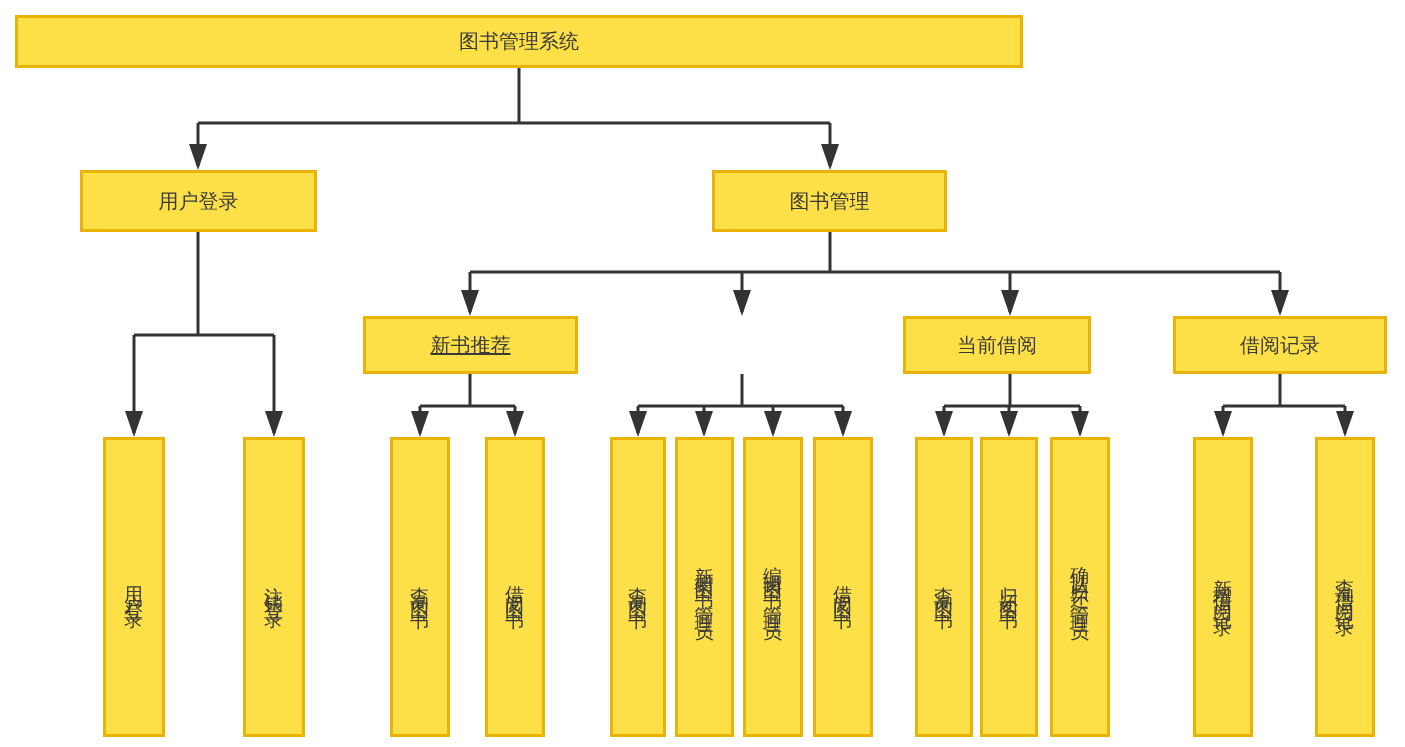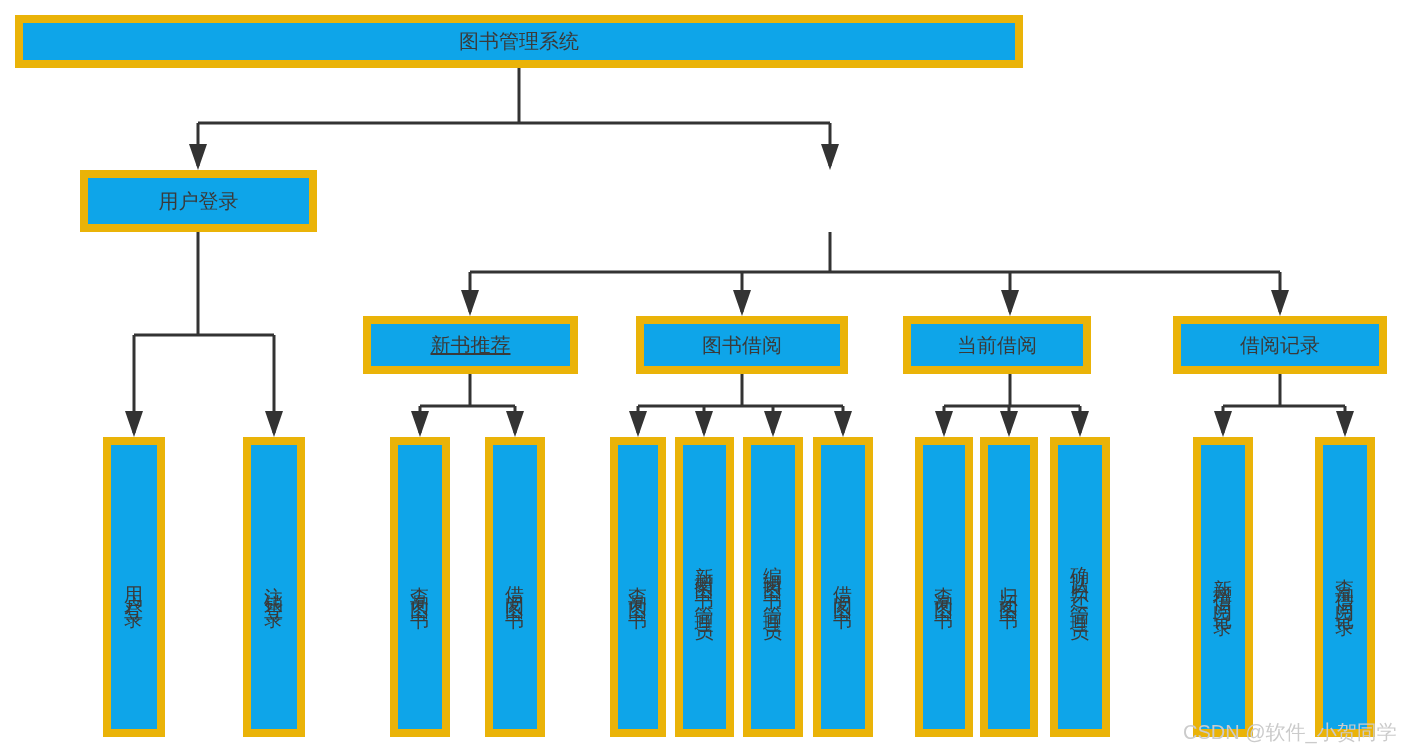--- a/index.html
+++ b/index.html
@@ -12,22 +12,22 @@
     overflow: hidden;
   }
   svg.connectors {
     position: absolute;
     left: 0; top: 0;
     z-index: 1;
   }
   .node {
     position: absolute;
     box-sizing: border-box;
-    border: 8px solid #eab308;
-    background: #0ea5e9;
+    border: 3px solid #eab308;
+    background: #fde047;
     display: flex;
     align-items: center;
     justify-content: center;
     font-size: 20px;
     color: #3a3a3a;
     z-index: 2;
     text-align: center;
   }
   .vnode {
     writing-mode: vertical-rl;
@@ -113,23 +113,23 @@
       <path d="M1000 411 L1018 411 L1009 437 Z"></path>
       <path d="M1071 411 L1089 411 L1080 437 Z"></path>
       <path d="M1214 411 L1232 411 L1223 437 Z"></path>
       <path d="M1336 411 L1354 411 L1345 437 Z"></path>
     </g>
   </svg>
 
   <div class="node" style="left:15px; top:15px; width:1008px; height:53px;">图书管理系统</div>
 
   <div class="node" style="left:80px; top:170px; width:237px; height:62px;">用户登录</div>
+  <div class="node" style="left:712px; top:170px; width:235px; height:62px;">图书管理</div>
 
   <div class="node" style="left:363px; top:316px; width:215px; height:58px;text-decoration:underline;">新书推荐</div>
-  <div class="node" style="left:636px; top:316px; width:212px; height:58px;">图书借阅</div>
   <div class="node" style="left:903px; top:316px; width:188px; height:58px;">当前借阅</div>
   <div class="node" style="left:1173px; top:316px; width:214px; height:58px;">借阅记录</div>
 
   <div class="node vnode" style="left:103px; top:437px; width:62px; height:300px;">用户登录</div>
   <div class="node vnode" style="left:243px; top:437px; width:62px; height:300px;">注销登录</div>
 
   <div class="node vnode" style="left:390px; top:437px; width:60px; height:300px;">查询图书</div>
   <div class="node vnode" style="left:485px; top:437px; width:60px; height:300px;">借阅图书</div>
 
   <div class="node vnode" style="left:610px; top:437px; width:56px; height:300px;">查询图书</div>
@@ -137,15 +137,14 @@
   <div class="node vnode" style="left:743px; top:437px; width:60px; height:300px;">编辑图书（管理员）</div>
   <div class="node vnode" style="left:813px; top:437px; width:60px; height:300px;">借阅图书</div>
 
   <div class="node vnode" style="left:915px; top:437px; width:58px; height:300px;">查询图书</div>
   <div class="node vnode" style="left:980px; top:437px; width:58px; height:300px;">归还图书</div>
   <div class="node vnode" style="left:1050px; top:437px; width:60px; height:300px;">确认归还（管理员）</div>
 
   <div class="node vnode" style="left:1193px; top:437px; width:60px; height:300px;">新增借阅记录</div>
   <div class="node vnode" style="left:1315px; top:437px; width:60px; height:300px;">查询借阅记录</div>
 
-  <div class="watermark">CSDN @软件_小贺同学</div>
 
 </div>
 
 </body></html>

